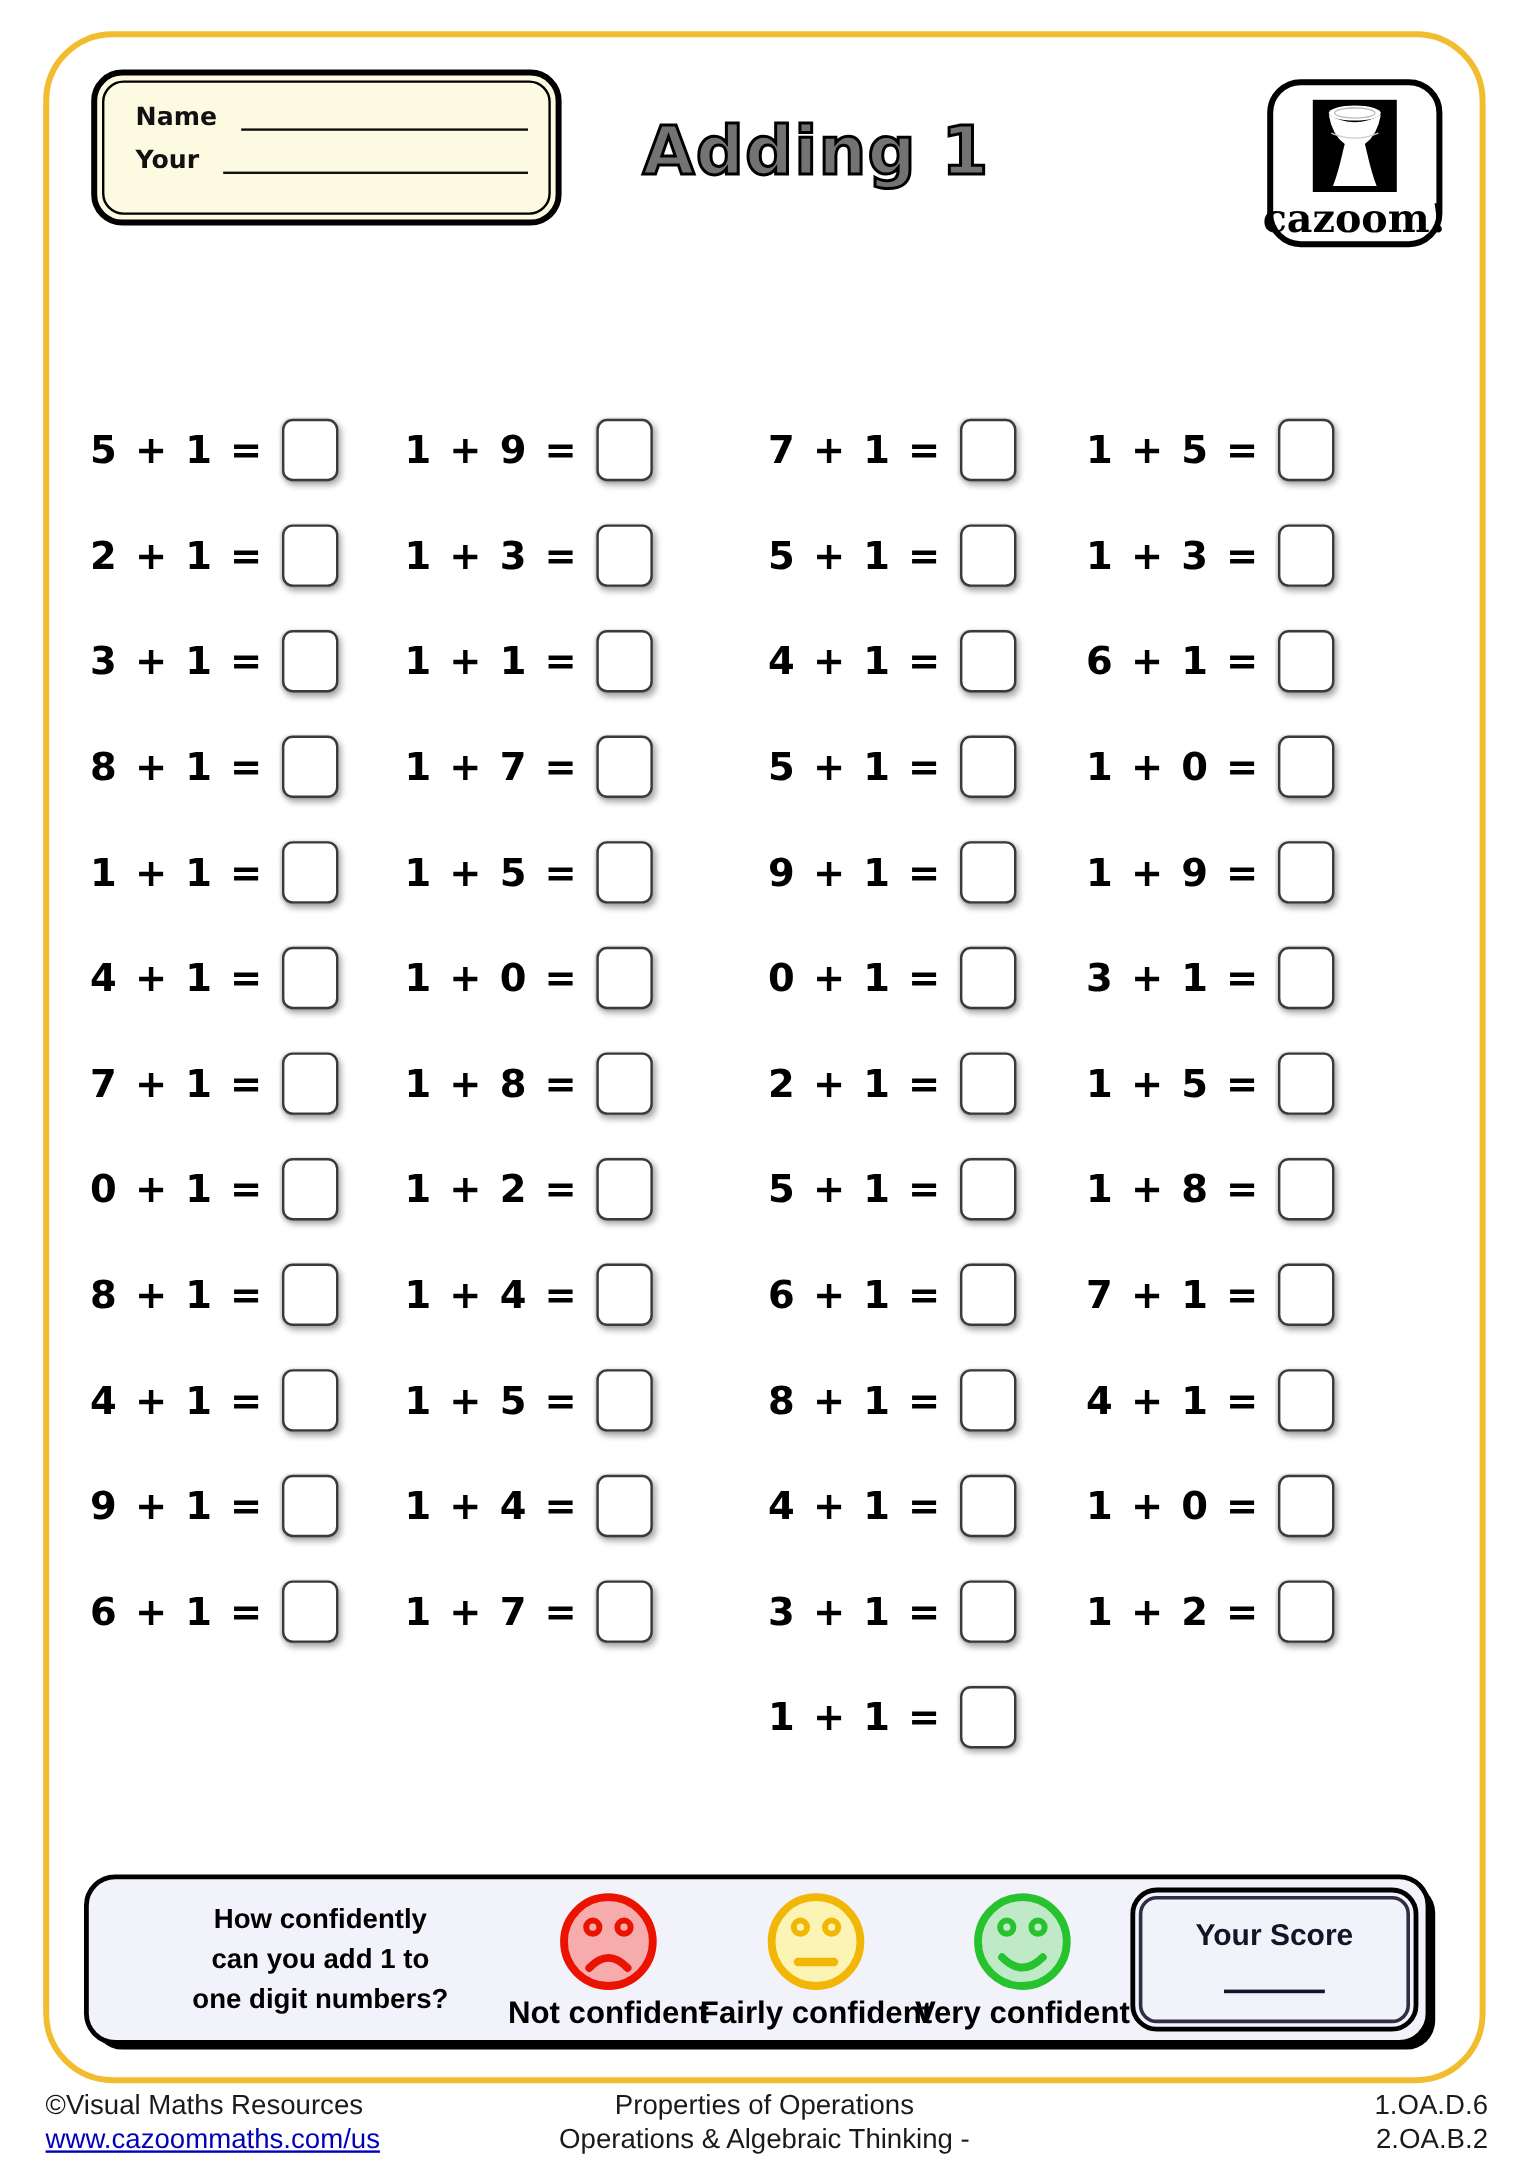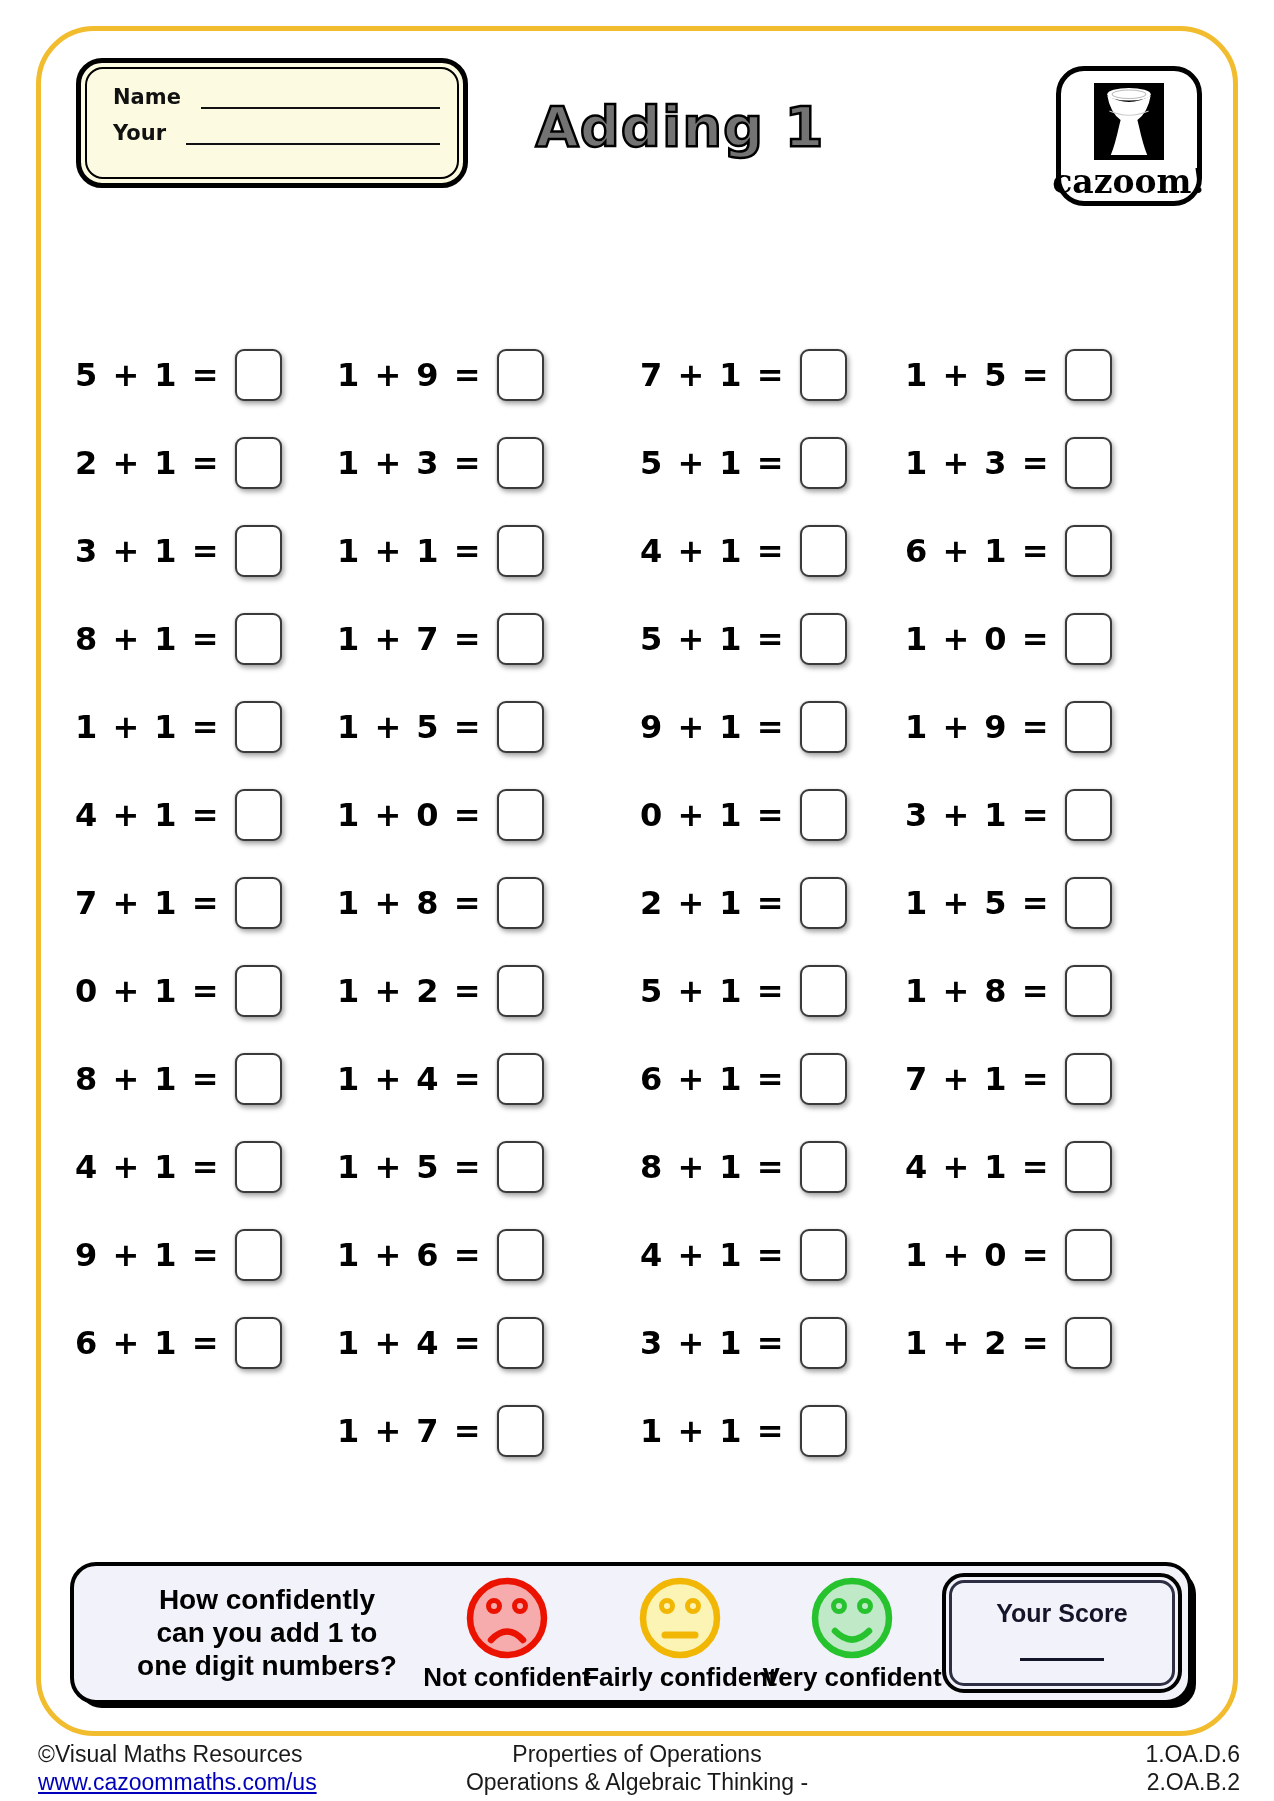--- a/index.html
+++ b/index.html
@@ -78,21 +78,21 @@
   
   #confidence-bar {
     position: absolute; left: 70px; top: 1562px;
     width: 1122px; height: 142px;
     border: 4px solid #000; border-radius: 26px;
     background: #F2F2FA;
     box-shadow: 6px 6px 0 -2px #000;
   }
   #confidence-question {
     position: absolute; left: 28px; top: 17px; width: 330px;
-    text-align: center; font-weight: bold; font-size: 28px;
+    text-align: center; font-weight: bold; font-size: 23px;
     line-height: 33px; color: #000;
     font-family: "Liberation Sans", sans-serif;
   }
   .face-opt {
     position: absolute; top: 8px; width: 180px;
     display: flex; flex-direction: column; align-items: center;
   }
   .face-opt svg { width: 88px; height: 88px; display: block; }
   .face-label { font-weight: bold; font-size: 26px; color: #000; margin-top: 0px; white-space: nowrap; }
   #score-box {
@@ -232,24 +232,20 @@
         <div class="pcell">
           <span class="eq">1 + 2 =</span>
           <div class="answer-box"></div>
         </div>
         <div class="pcell">
           <span class="eq">1 + 4 =</span>
           <div class="answer-box"></div>
         </div>
         <div class="pcell">
           <span class="eq">1 + 5 =</span>
-          <div class="answer-box"></div>
-        </div>
-        <div class="pcell">
-          <span class="eq">1 + 6 =</span>
           <div class="answer-box"></div>
         </div>
         <div class="pcell">
           <span class="eq">1 + 4 =</span>
           <div class="answer-box"></div>
         </div>
         <div class="pcell">
           <span class="eq">1 + 7 =</span>
           <div class="answer-box"></div>
         </div>

